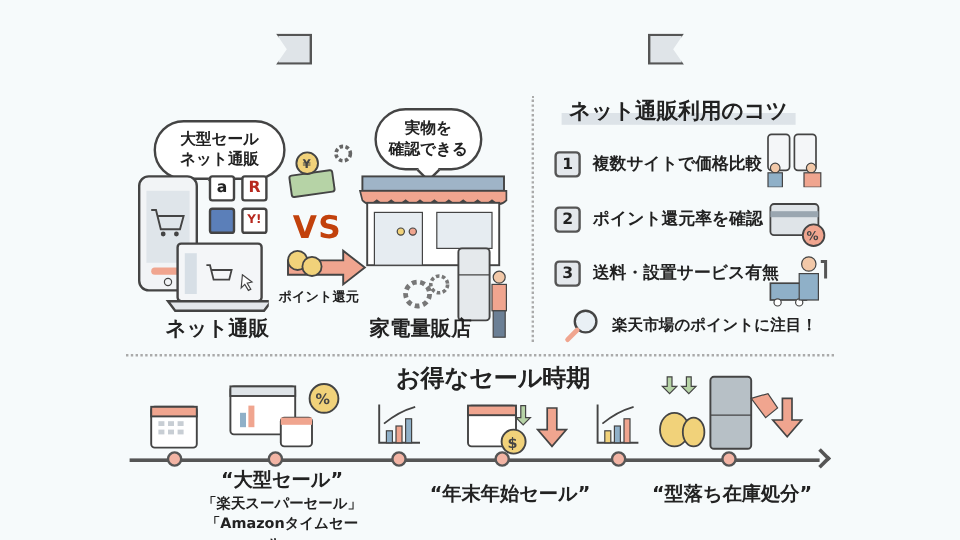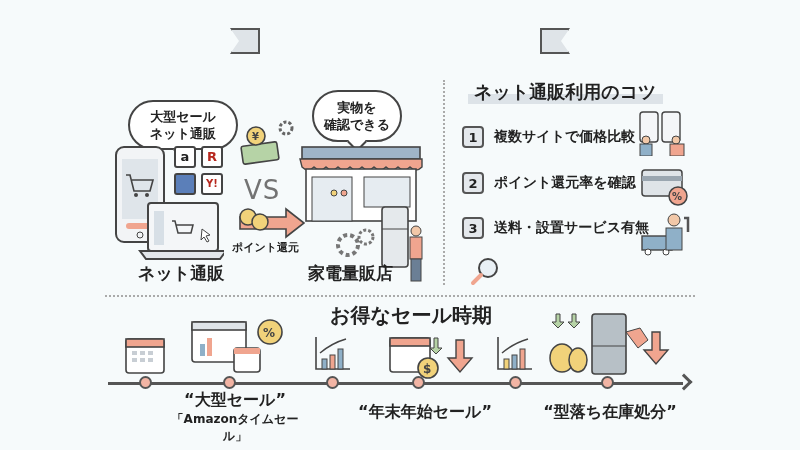--- a/index.html
+++ b/index.html
@@ -6,21 +6,21 @@
 body{width:800px;height:450px;background:#f6fafb;font-family:"DejaVu Sans","Liberation Sans",sans-serif;color:#222;position:relative;overflow:hidden}
 .abs{position:absolute}
 .title-ribbon{left:230px;top:14px;width:340px;height:46px}
 .title-box{position:absolute;left:22px;top:2px;width:296px;height:40px;background:#fff;border:2px solid #555;border-radius:3px;display:flex;align-items:center;justify-content:center;font-size:20px;font-weight:bold;letter-spacing:1px;z-index:2}
 .ribbon-tail{position:absolute;top:14px;width:30px;height:26px;background:#dfe4e8;border:2px solid #555}
 .ribbon-tail.l{left:0;clip-path:polygon(0 0,100% 0,100% 100%,0 100%,30% 50%)}
 .ribbon-tail.r{right:0;clip-path:polygon(0 0,100% 0,70% 50%,100% 100%,0 100%)}
 .cloud{background:#fff;border:2px solid #444;border-radius:40px;display:flex;align-items:center;justify-content:center;text-align:center;font-size:13px;font-weight:bold;line-height:17px}
 .cloud:after{content:"";position:absolute;bottom:-9px;left:50%;margin-left:-7px;width:12px;height:12px;background:#fff;border-right:2px solid #444;border-bottom:2px solid #444;transform:rotate(45deg)}
 .big-label{font-size:17px;font-weight:bold}
-.vs{font-size:26px;font-weight:400;color:#737373;letter-spacing:1px}
+.vs{font-size:26px;font-weight:700;color:#c2410c;letter-spacing:1px}
 .divider-v{left:443px;top:80px;height:205px;border-left:2px dotted #aaa}
 .divider-h{left:105px;top:295px;width:590px;border-top:2px dotted #aaa}
 .tips-title{left:468px;top:80px;font-size:18px;font-weight:bold;padding:0 6px;background:linear-gradient(transparent 60%,#dde3e8 60%)}
 .tip{display:flex;align-items:center;font-size:14px;font-weight:bold}
 .num{width:22px;height:22px;border:2px solid #555;border-radius:4px;background:#e4e8ec;display:flex;align-items:center;justify-content:center;font-size:13px;margin-right:10px}
 .sale-title{left:330px;top:302px;font-size:20px;font-weight:bold}
 .timeline{left:108px;top:382px;width:575px;border-top:3px solid #555}
 .timeline-arrow{left:678px;top:376px;width:12px;height:12px;border-top:3px solid #555;border-right:3px solid #555;transform:rotate(45deg)}
 .dot{width:13px;height:13px;border-radius:50%;background:#f2b4a4;border:2px solid #555;top:376px}
 .sale-label{font-size:16px;font-weight:bold;text-align:center}
@@ -142,20 +142,21 @@
   <circle cx="34" cy="10" r="6" fill="#f2c8a8" stroke="#444"></circle>
   <rect x="26" y="18" width="16" height="22" fill="#8fb0c8" stroke="#444"></rect>
   <path d="M44 8 l4 0 0 14" fill="none" stroke="#555" stroke-width="2.5"></path>
 </svg>
 
 <div class="abs" style="left:470px;top:256px;display:flex;align-items:center">
   <svg width="30" height="30">
     <circle cx="18" cy="12" r="9" fill="#e9f0f5" stroke="#444" stroke-width="2"></circle>
     <path d="M11 19 l-8 8" stroke="#f0a58f" stroke-width="4" stroke-linecap="round"></path>
   </svg>
+  <span style="font-size:13px;font-weight:bold;margin-left:10px">楽天市場のポイントに注目！</span>
 </div>
 
 <div class="abs divider-h"></div>
 
 <div class="abs sale-title">お得なセール時期</div>
 
 <svg class="abs" style="left:124px;top:333px" width="44" height="42">
   <rect x="2" y="6" width="38" height="34" rx="3" fill="#fff" stroke="#444" stroke-width="1.6"></rect>
   <rect x="2" y="6" width="38" height="8" fill="#f0a58f" stroke="#444" stroke-width="1.6"></rect>
   <g fill="#c8ced4">
@@ -214,20 +215,21 @@
 <div class="abs timeline-arrow"></div>
 <div class="abs dot" style="left:139px"></div>
 <div class="abs dot" style="left:223px"></div>
 <div class="abs dot" style="left:326px"></div>
 <div class="abs dot" style="left:412px"></div>
 <div class="abs dot" style="left:509px"></div>
 <div class="abs dot" style="left:601px"></div>
 
 <div class="abs" style="left:160px;top:390px;width:150px">
   <div class="sale-label">“大型セール”</div>
+  <div class="sale-sub">「楽天スーパーセール」</div>
   <div class="sale-sub">「Amazonタイムセール」</div>
 </div>
 <div class="abs" style="left:345px;top:402px;width:160px">
   <div class="sale-label">“年末年始セール”</div>
 </div>
 <div class="abs" style="left:535px;top:402px;width:150px">
   <div class="sale-label">“型落ち在庫処分”</div>
 </div>
 
 </body></html>

